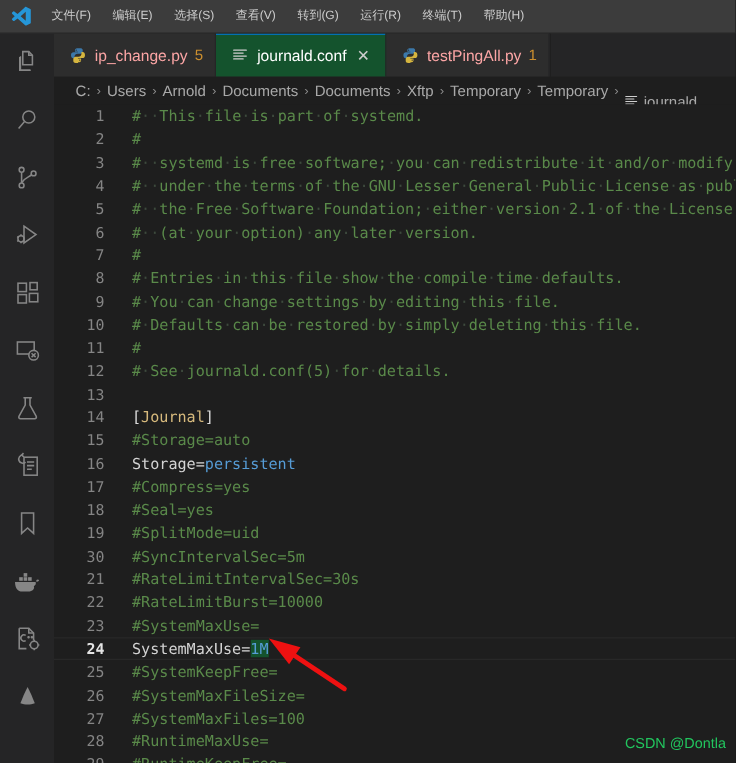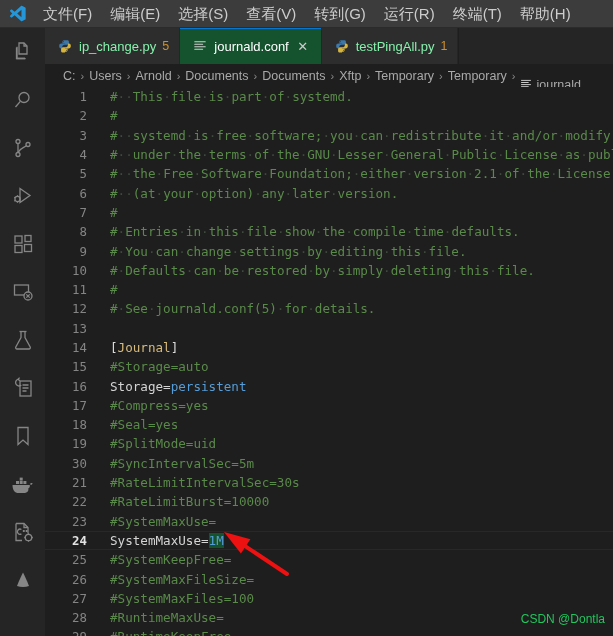--- a/index.html
+++ b/index.html
@@ -22,21 +22,21 @@
     background: #3c3c3c;
     display: flex; align-items: center;
     border-bottom: 1px solid #2b2b2b;
   }
   #vscode-logo {
     width: 34px; height: 28px;
     display: flex; align-items: center; justify-content: center;
   }
   .menu-item {
     color: #cccccc;
-    font-size: 15px;
+    font-size: 10px;
     padding: 3px 9px;
     line-height: 16px;
     white-space: nowrap;
     cursor: default;
   }
 
   
   #activitybar {
     position: absolute; top: 28px; left: 0;
     width: 45px; height: 608px;
@@ -73,21 +73,21 @@
   }
   .tab.active {
     background: #14532d;
   }
   .tab.active::before {
     content: "";
     position: absolute; top: 0; left: 0; right: 0;
     height: 1px; background: #0078d4;
   }
   .tab-icon { width: 16px; height: 16px; display: flex; align-items: center; justify-content: center; flex: none; }
-  .tab-label { color: #86efac; }
+  .tab-label { color: #fca5a5; }
   .tab.active .tab-label { color: #ffffff; }
   .tab-badge { color: #cc8f2f; font-size: 12.5px; }
   .tab-close {
     width: 16px; height: 16px;
     color: #cccccc;
     display: flex; align-items: center; justify-content: center;
     font-size: 13px; line-height: 1;
   }
   #tab-filler { flex: 1; background: #252526; border-left: 1px solid #1e1e1e; }
 

